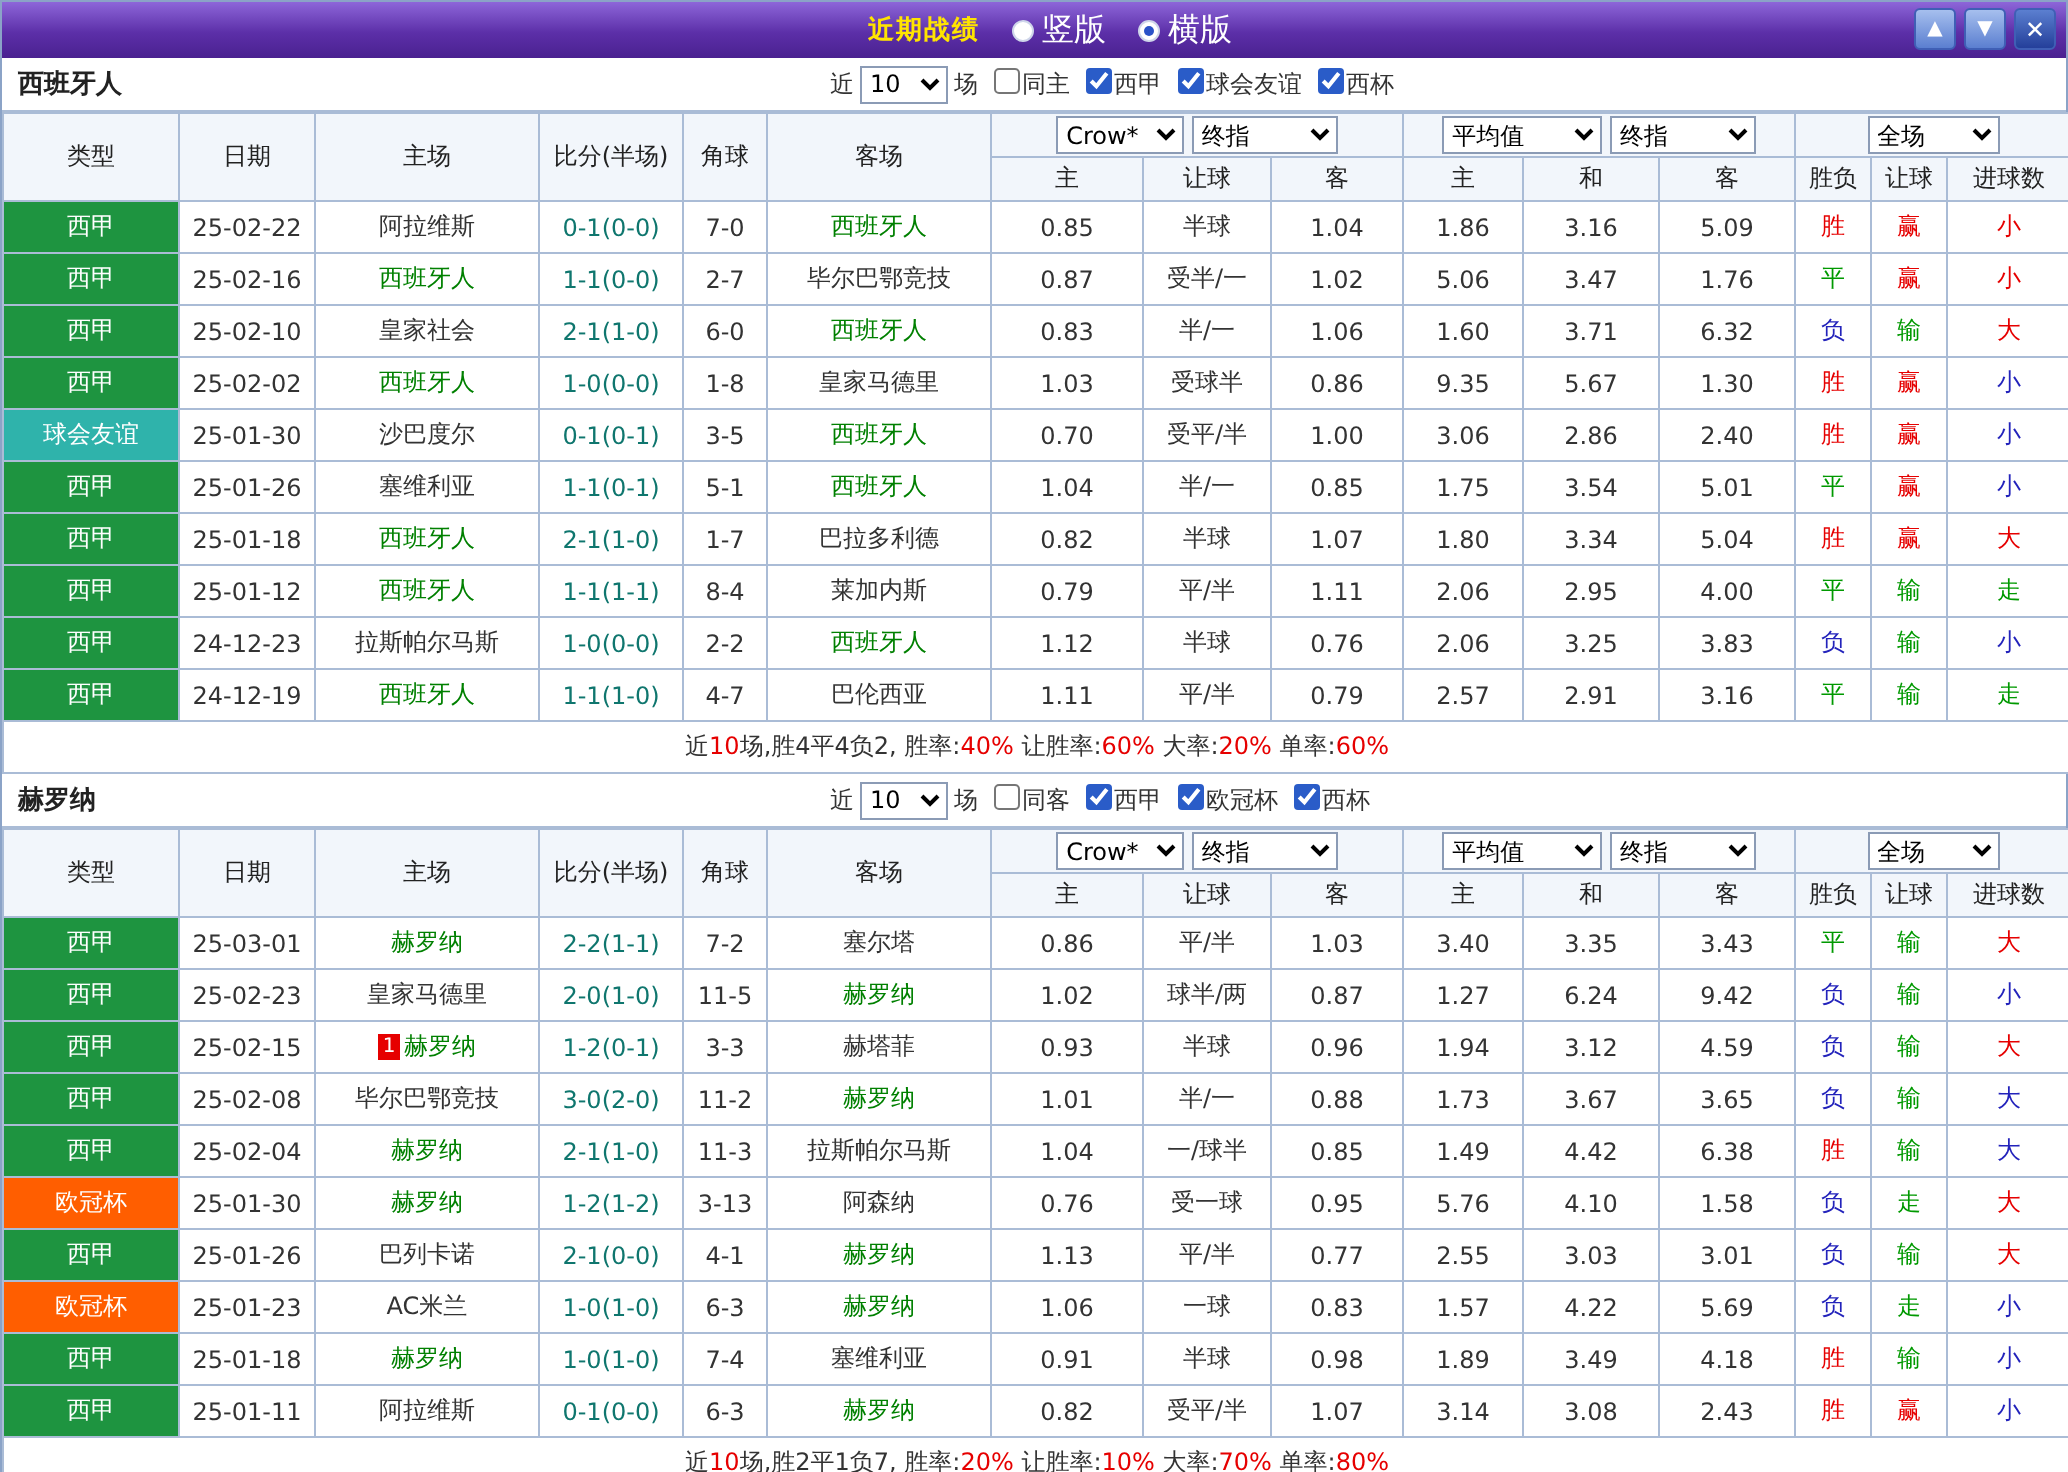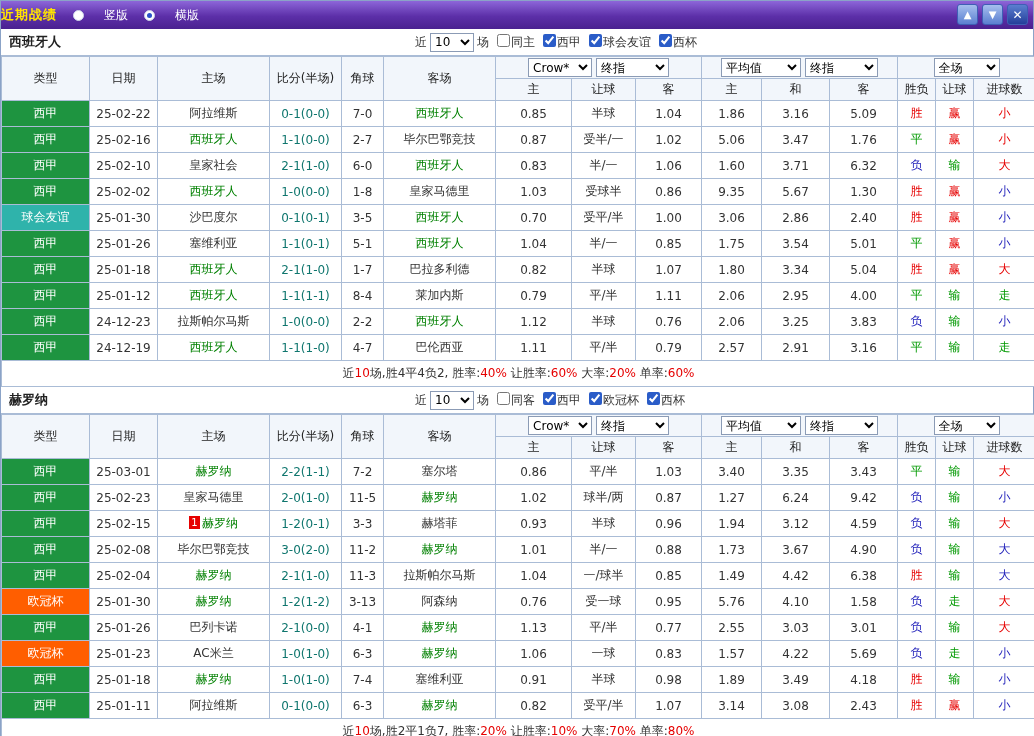--- a/index.html
+++ b/index.html
@@ -1,23 +1,23 @@
 <!DOCTYPE html>
 <html><head>
 <meta charset="utf-8">
 <style>
   *{margin:0;padding:0;box-sizing:border-box}
   html,body{width:1034px;height:736px}
   body{font-family:"DejaVu Sans","Liberation Sans",sans-serif;font-size:12px;color:#333;background:#fff;overflow:hidden}
   .page{width:1034px;height:736px;border:1px solid #8ba3c7;display:flex;flex-direction:column}
   
   .titlebar{flex:0 0 28px;height:28px;background:linear-gradient(180deg,#8d66d9 0%,#5c2fa8 55%,#4a2190 100%);position:relative;display:flex;align-items:center}
-  .title-group{position:absolute;left:0;right:0;display:flex;align-items:center;gap:16px}
+  .title-group{position:absolute;left:16px;right:0;display:flex;justify-content:center;align-items:center;gap:16px}
   .title{color:#ffe400;font-weight:bold;font-size:13px;letter-spacing:1px}
-  .radio{display:inline-flex;align-items:center;gap:20px;color:#fff;cursor:pointer;font-size:12px}
+  .radio{display:inline-flex;align-items:center;gap:4px;color:#fff;cursor:pointer;font-size:16px}
   .rdot{width:11px;height:11px;border-radius:50%;background:#fff;display:inline-block;position:relative;border:1px solid #cfd6ea}
   .rdot.sel::after{content:"";position:absolute;left:2px;top:2px;width:5px;height:5px;border-radius:50%;background:#2a52c8}
   .tb-buttons{position:absolute;right:5px;top:3px;display:flex;gap:4px;z-index:2}
   .tb-btn{width:21px;height:21px;display:inline-flex;align-items:center;justify-content:center;color:#fff;font-size:10px;background:linear-gradient(180deg,#a6bfee,#5b7fd0);border:1px solid #3f5fb5;border-radius:3px;cursor:pointer}
   .tb-btn.close{background:linear-gradient(180deg,#5b7fd0,#243f9a);font-weight:bold;font-size:12px}
   
   .team-row{height:27px;position:relative;display:flex;align-items:center;background:#fff;border-bottom:1px solid #aabcd6}
   .team-name{font-weight:bold;font-size:13px;padding-left:8px;color:#222}
   .filters{position:absolute;left:414px;display:flex;align-items:center;gap:3px;white-space:nowrap}
   select{height:19px;font-size:12px;font-family:inherit;border:1px solid #8b9bb5;background:#fff}
@@ -457,21 +457,21 @@
             <td class="date-cell">25-02-08</td>
             <td class="team-cell"><span class="tm">毕尔巴鄂竞技</span></td>
             <td class="score-cell">3-0(2-0)</td>
             <td class="corner-cell">11-2</td>
             <td class="team-cell"><span class="tm green">赫罗纳</span></td>
             <td class="odds-cell">1.01</td>
             <td class="odds-cell">半/一</td>
             <td class="odds-cell">0.88</td>
             <td class="odds-cell">1.73</td>
             <td class="odds-cell">3.67</td>
-            <td class="odds-cell">4.90</td>
+            <td class="odds-cell">3.65</td>
             <td class="res-cell c-blue">负</td>
             <td class="res-cell c-green">输</td>
             <td class="res-cell c-blue">大</td>
           </tr>
           <tr>
             <td class="type-cell bg-green">西甲</td>
             <td class="date-cell">25-02-04</td>
             <td class="team-cell"><span class="tm green">赫罗纳</span></td>
             <td class="score-cell">2-1(1-0)</td>
             <td class="corner-cell">11-3</td>

